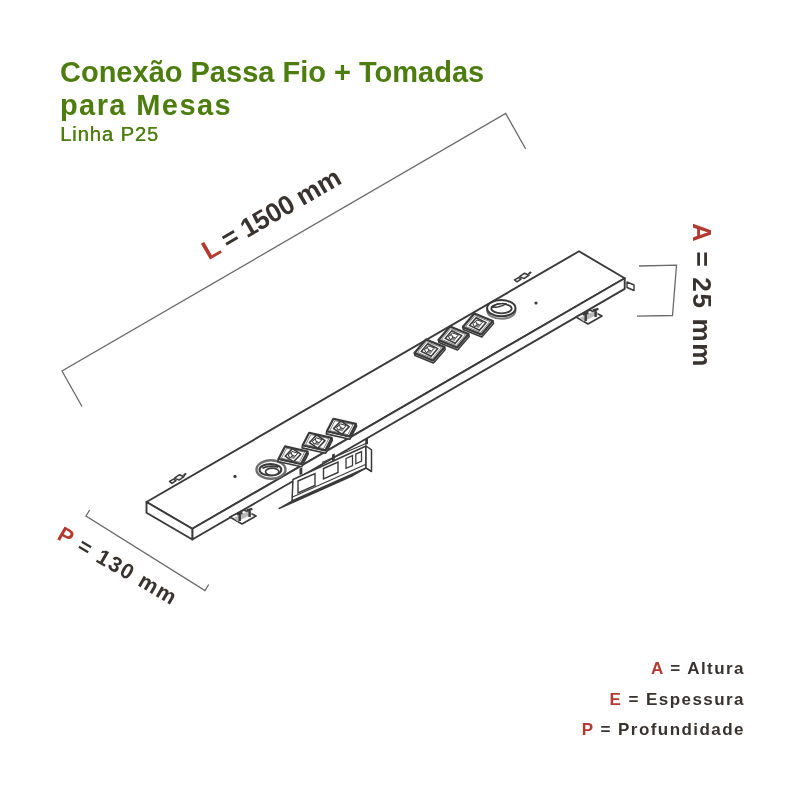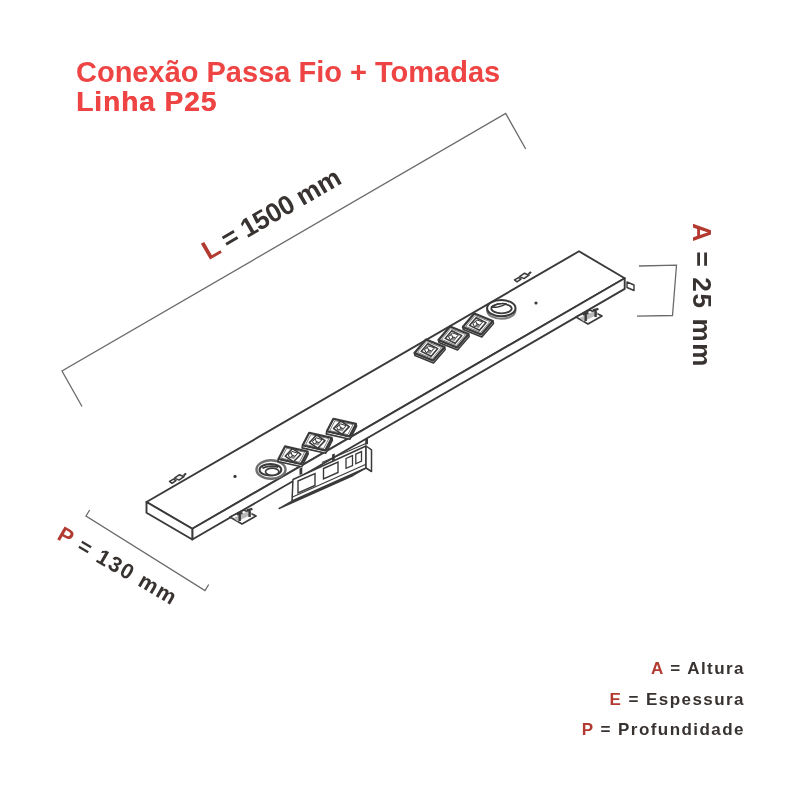--- a/index.html
+++ b/index.html
@@ -1,26 +1,26 @@
 <!DOCTYPE html>
 <html><head>
 <meta charset="utf-8">
 <style>
 html,body{margin:0;padding:0;background:#ffffff;width:800px;height:800px;overflow:hidden;}
 body{font-family:"Liberation Sans", sans-serif;position:relative;}
-.title{position:absolute;left:76px;top:56px;color:#ef4444;font-weight:bold;font-size:29px;line-height:33px;}
+.title{position:absolute;left:60px;top:56px;color:#4d7c0f;font-weight:bold;font-size:29px;line-height:33px;}
 .l2{letter-spacing:1.4px;}
-.sub{font-weight:bold;font-size:28px;letter-spacing:1.0px;margin-top:-4px;text-shadow:0.4px 0 0 currentColor;}
+.sub{font-weight:normal;font-size:20px;letter-spacing:1.0px;margin-top:-4px;text-shadow:0.4px 0 0 currentColor;}
 .legend{position:absolute;right:55px;top:654px;text-align:right;color:#383330;font-weight:bold;font-size:17px;line-height:30.5px;letter-spacing:1.45px;}
 .legend .r{color:#b23a31;}
 </style>
 </head>
 <body>
 
-<div class="title">Conexão Passa Fio + Tomadas<br><div class="sub">Linha P25</div></div>
+<div class="title">Conexão Passa Fio + Tomadas<br><span class="l2">para Mesas</span><div class="sub">Linha P25</div></div>
 
 <svg width="800" height="800" viewBox="0 0 800 800" style="position:absolute;left:0;top:0;" font-family="Liberation Sans, sans-serif">
 
 <polygon points="146.5,502.0 579.0,251.3 624.7,278.2 192.3,528.8" fill="#ffffff" stroke="#3a3a3a" stroke-width="1.9" stroke-linejoin="round"></polygon>
 
 <polygon points="192.3,528.8 624.7,278.2 624.7,288.9 192.3,539.5" fill="#ffffff" stroke="#3a3a3a" stroke-width="1.9" stroke-linejoin="round"></polygon>
 
 <polygon points="146.5,502.0 192.3,528.8 192.3,539.5 146.5,512.7" fill="#ffffff" stroke="#3a3a3a" stroke-width="1.9" stroke-linejoin="round"></polygon>
 
 <path d="M322,462.5 L367,443" fill="none" stroke="#3a3a3a" stroke-width="1.3"></path>

